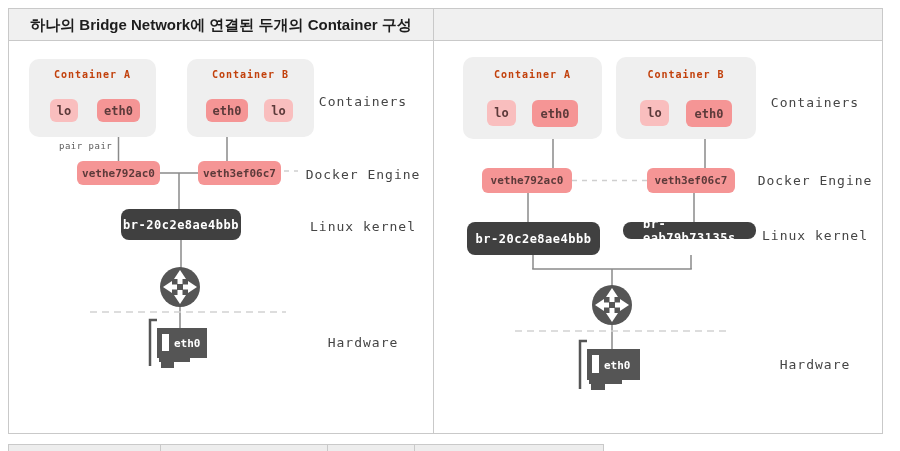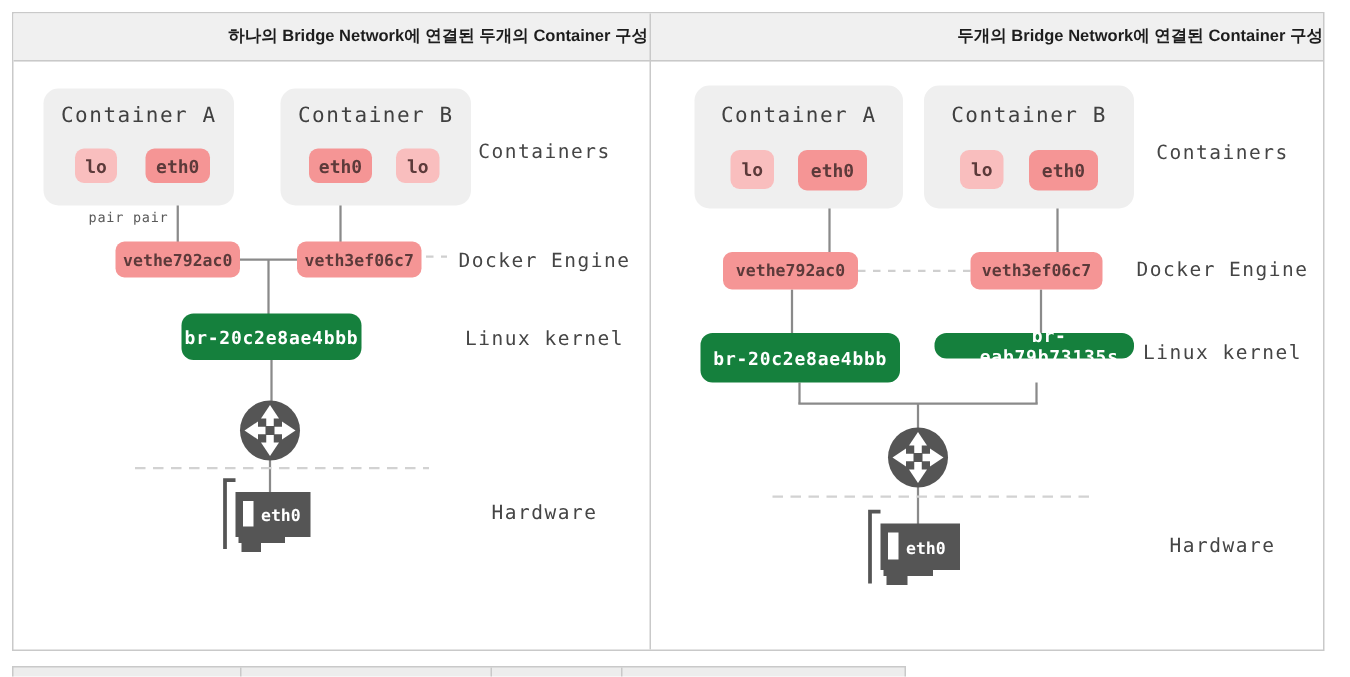--- a/index.html
+++ b/index.html
@@ -8,47 +8,47 @@
     position:relative; width:900px; height:451px; overflow:hidden;
     background:#fff; font-family:"Liberation Sans", sans-serif;
   }
   
   .main-table {
     position:absolute; left:8px; top:8px; width:875px; height:426px;
     border:1px solid #c9c9c9; background:#fff;
   }
   .thead { display:flex; height:32px; background:#f0f0f0; border-bottom:1px solid #c9c9c9; }
   .th {
-    width:424px; text-align:right; line-height:31px; font-size:11px;
+    width:424px; text-align:center; line-height:31px; font-size:15px;
     font-weight:bold; color:#1d1d1d;
   }
   .th.th-right { width:451px; }
   .col-divider {
     position:absolute; left:424px; top:0; bottom:0; width:0;
     border-left:1px solid #c9c9c9;
   }
   
   svg.wires { position:absolute; left:0; top:0; z-index:2; pointer-events:none; }
   
   .cbox {
     position:absolute; z-index:3; background:#efefef; border-radius:10px;
     text-align:center; color:#3a3a3a;
   }
   .ctitle {
-    font-family:"DejaVu Sans Mono", monospace; font-weight:normal;
-    font-size:14px; letter-spacing:1px; padding-top:10px; color:#404040;
+    font-family:"DejaVu Sans Mono", monospace; font-weight:bold;
+    font-size:10px; letter-spacing:1px; padding-top:10px; color:#c2410c;
   }
   .iface, .veth, .bridge {
     position:absolute; z-index:4; display:flex; align-items:center; justify-content:center;
     font-family:"DejaVu Sans Mono", monospace; font-weight:bold;
   }
   .iface { background:#f59595; border-radius:6px; font-size:12px; color:#5c3a3a;text-align:center; }
   .iface.lo { background:#f9bebe; }
   .veth { background:#f59595; border-radius:6px; font-size:11px; color:#5c3a3a; }
-  .bridge { background:#15803d; border-radius:8px; font-size:12px; color:#ffffff; letter-spacing:0.5px;text-align:center; }
+  .bridge { background:#404040; border-radius:8px; font-size:12px; color:#ffffff; letter-spacing:0.5px; }
   .layer-label {
     position:absolute; z-index:3; transform:translateX(-50%);
     font-family:"DejaVu Sans Mono", monospace; font-weight:normal;
     font-size:13px; letter-spacing:1px; color:#454545; white-space:nowrap;
   }
   .veth-pair {
     position:absolute; z-index:3; font-family:"DejaVu Sans Mono", monospace;
     font-size:9px; color:#5a5a5a; letter-spacing:0.5px;
   }
   
@@ -59,21 +59,20 @@
   .bottom-table .bcell { border-right:1px solid #c9c9c9; height:100%; }
 </style>
 </head>
 <body>
 
 <div class="stage">
 
   <div class="main-table">
     <div class="thead">
       <div class="th">하나의 Bridge Network에 연결된 두개의 Container 구성</div>
-      <div class="th th-right">두개의 Bridge Network에 연결된 Container 구성</div>
     </div>
     <div class="col-divider"></div>
   </div>
 
   <svg class="wires" width="900" height="451" viewBox="0 0 900 451">
     <g stroke="#8a8a8a" stroke-width="1.5">
 
       <line x1="118.5" y1="122" x2="118.5" y2="162"></line>
       <line x1="227" y1="122" x2="227" y2="162"></line>
       <line x1="160" y1="173" x2="198" y2="173"></line>

